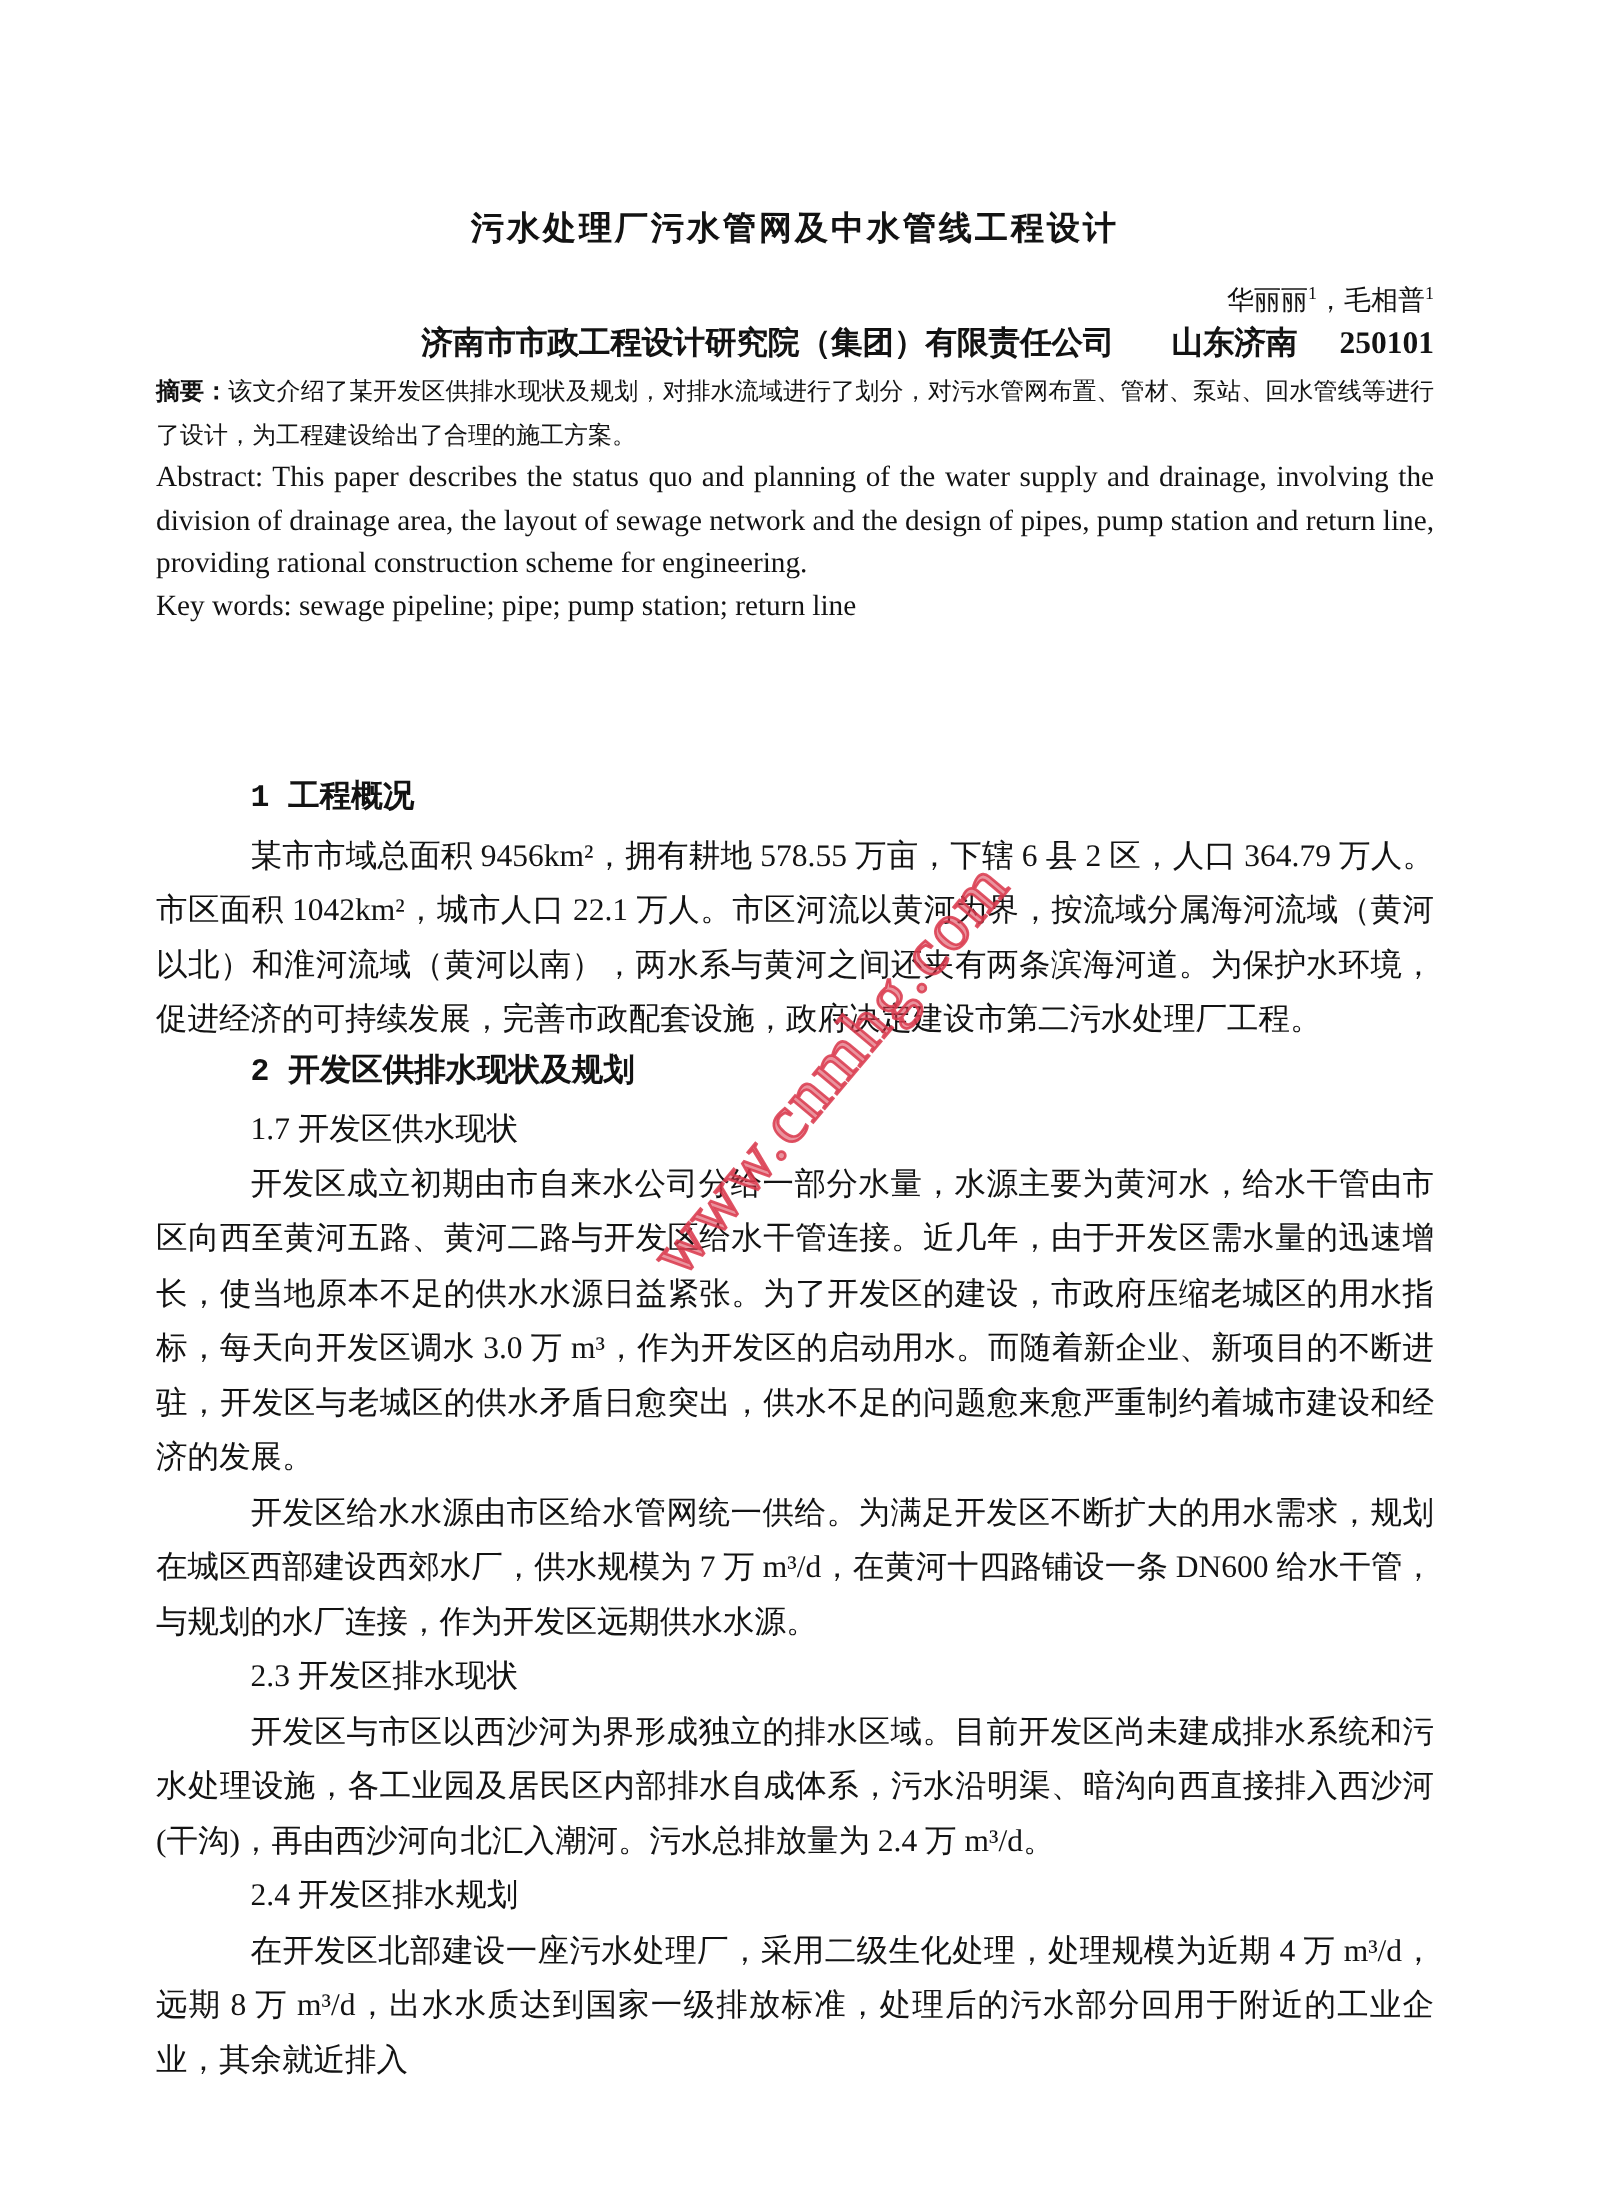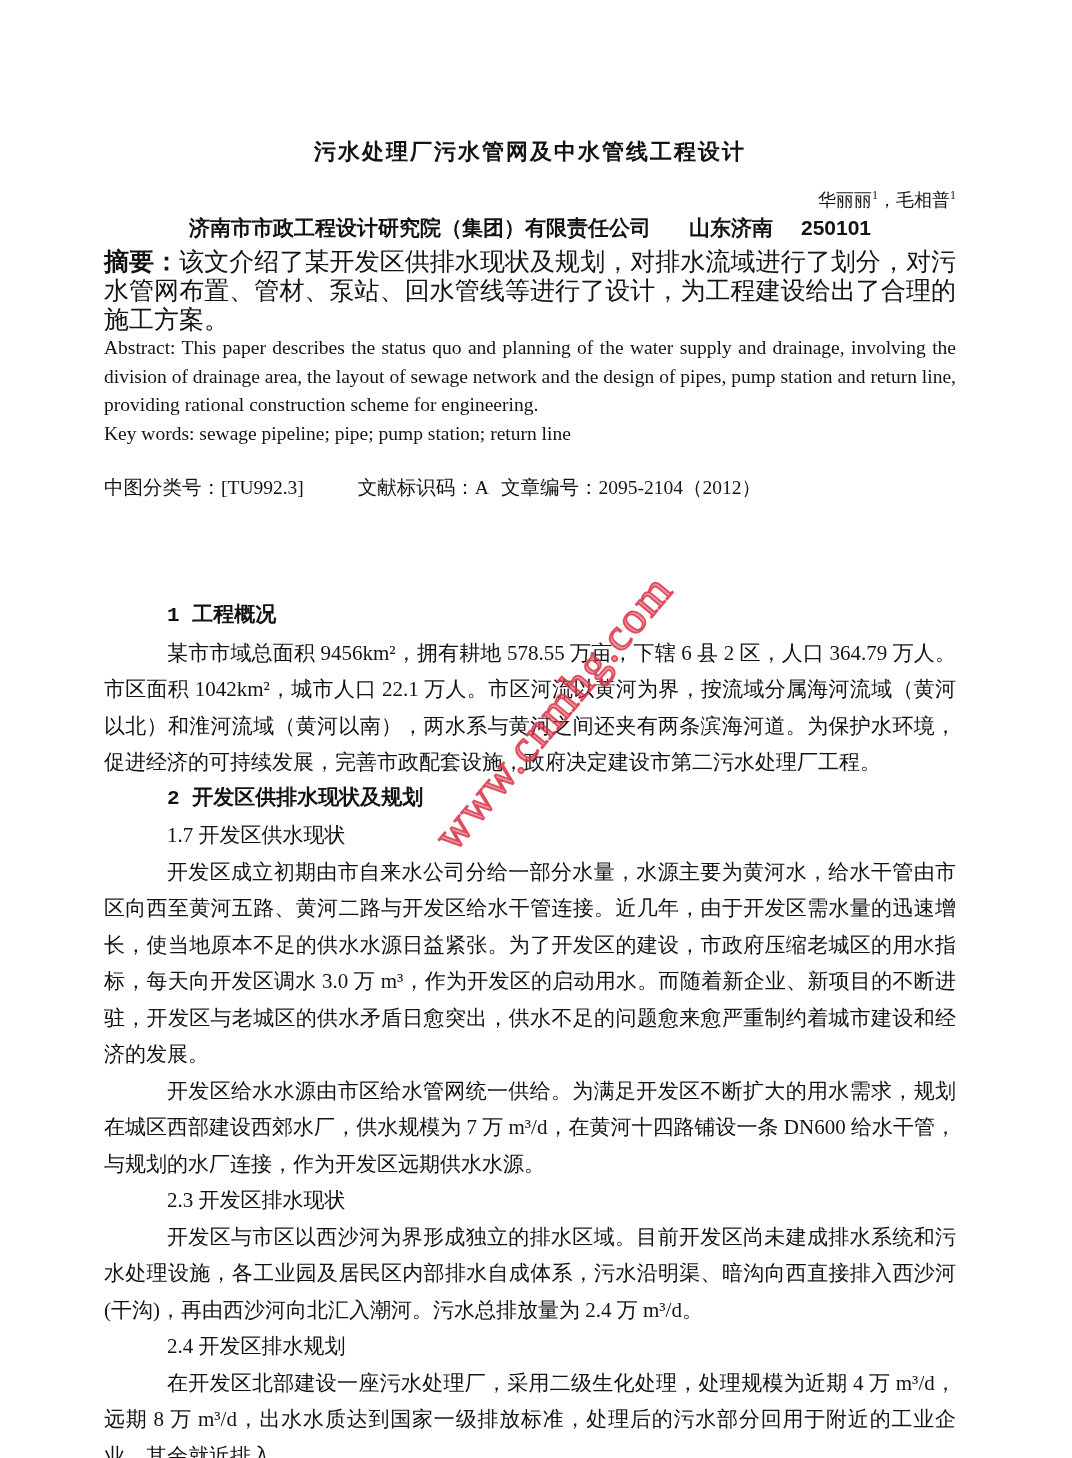--- a/index.html
+++ b/index.html
@@ -24,31 +24,31 @@
   }
   .authors{
     margin:8px 0 0 0;
     text-align:right;
     font-family:"Liberation Serif","DejaVu Serif",serif;
     font-size:18px;line-height:26px;
   }
   .authors sup{font-size:12px;}
   .affiliation{
     margin:0;
-    text-align:center;
-    font-family:Liberation Sans, sans-serif;
+    text-align:right;
+    font-family:Liberation Serif, serif;
     font-weight:600;
     font-size:21px;line-height:30px;
   }
   .gap-wide{display:inline-block;width:38px;}
   .gap-mid{display:inline-block;width:28px;}
   .abstract-cn,.keywords-cn{
     margin:4px 0 0 0;
     font-family:"Liberation Sans","DejaVu Sans",sans-serif;
-    font-size:25px;line-height:29px;
+    font-size:16px;line-height:29px;
     text-align:justify;
   }
   .keywords-cn{margin:0;}
   .abstract-cn b,.keywords-cn b{font-weight:bold;}
   .abstract-en,.keywords-en{
     margin:0;
     font-family:"Liberation Serif","DejaVu Serif",serif;
     font-size:19.5px;line-height:28.5px;
     text-align:justify;
   }
@@ -114,21 +114,20 @@
 
   <p class="affiliation"><span>济南市市政工程设计研究院（集团）有限责任公司</span><span class="gap-wide"></span><span>山东济南</span><span class="gap-mid"></span><span>250101</span></p>
 
   <p class="abstract-cn"><b>摘要：</b><span>该文介绍了某开发区供排水现状及规划，对排水流域进行了划分，对污水管网布置、管材、泵站、回水管线等进行了设计，为工程建设给出了合理的施工方案。</span></p>
 
 
   <p class="abstract-en">Abstract: This paper describes the status quo and planning of the water supply and drainage, involving the division of drainage area, the layout of sewage network and the design of pipes, pump station and return line, providing rational construction scheme for engineering.</p>
 
   <p class="keywords-en">Key words: sewage pipeline; pipe; pump station; return line</p>
 
-  <p class="clc"><span>中图分类号：</span><span>[TU992.3]</span><span class="wide-space"></span><span>文献标识码：</span><span>A</span><span class="small-space"></span><span>文章编号：</span><span>2095-2104（2012）</span></p>
 
   <div class="doc-body">
 
     <h2 class="section-heading">1 工程概况</h2>
     <p class="para">某市市域总面积 9456km²，拥有耕地 578.55 万亩，下辖 6 县 2 区，人口 364.79 万人。市区面积 1042km²，城市人口 22.1 万人。市区河流以黄河为界，按流域分属海河流域（黄河以北）和淮河流域（黄河以南），两水系与黄河之间还夹有两条滨海河道。为保护水环境，促进经济的可持续发展，完善市政配套设施，政府决定建设市第二污水处理厂工程。</p>
 
     <h2 class="section-heading">2 开发区供排水现状及规划</h2>
 
     <h3 class="sub-heading">1.7 开发区供水现状</h3>
     <p class="para">开发区成立初期由市自来水公司分给一部分水量，水源主要为黄河水，给水干管由市区向西至黄河五路、黄河二路与开发区给水干管连接。近几年，由于开发区需水量的迅速增长，使当地原本不足的供水水源日益紧张。为了开发区的建设，市政府压缩老城区的用水指标，每天向开发区调水 3.0 万 m³，作为开发区的启动用水。而随着新企业、新项目的不断进驻，开发区与老城区的供水矛盾日愈突出，供水不足的问题愈来愈严重制约着城市建设和经济的发展。</p>

